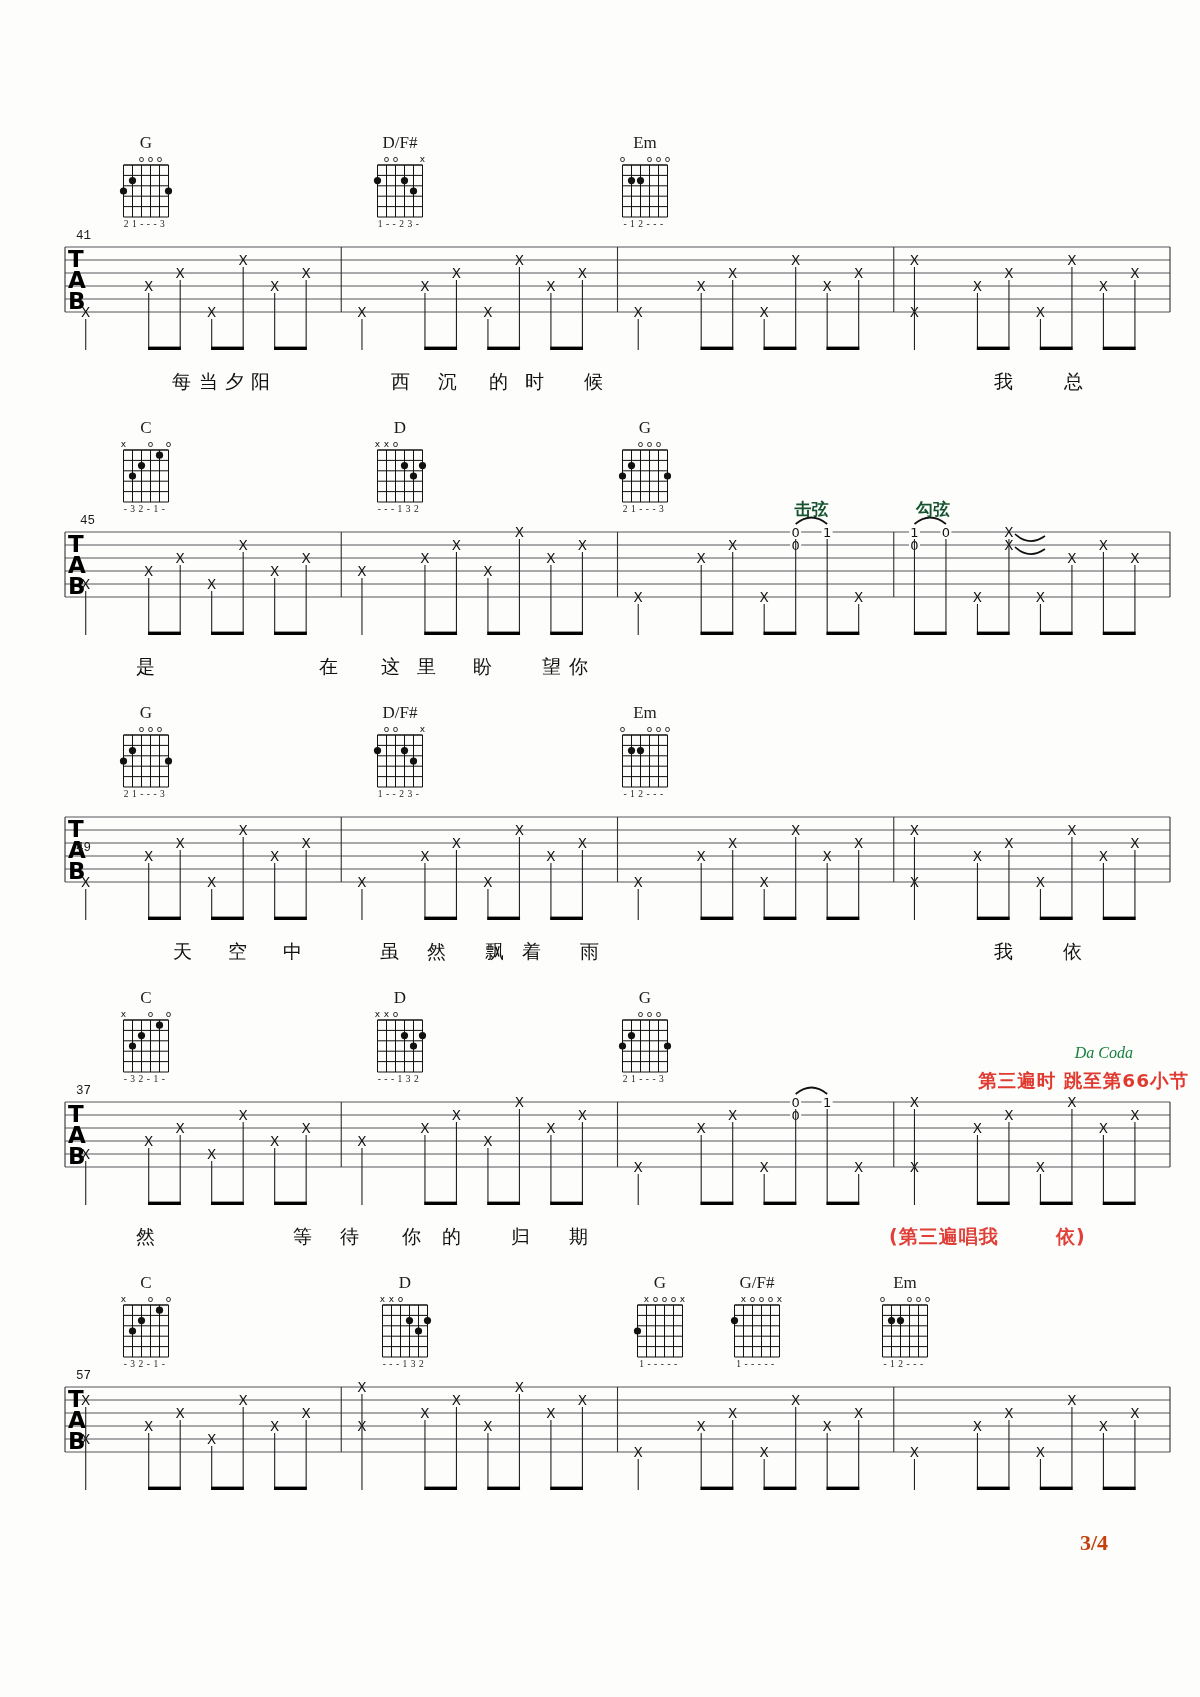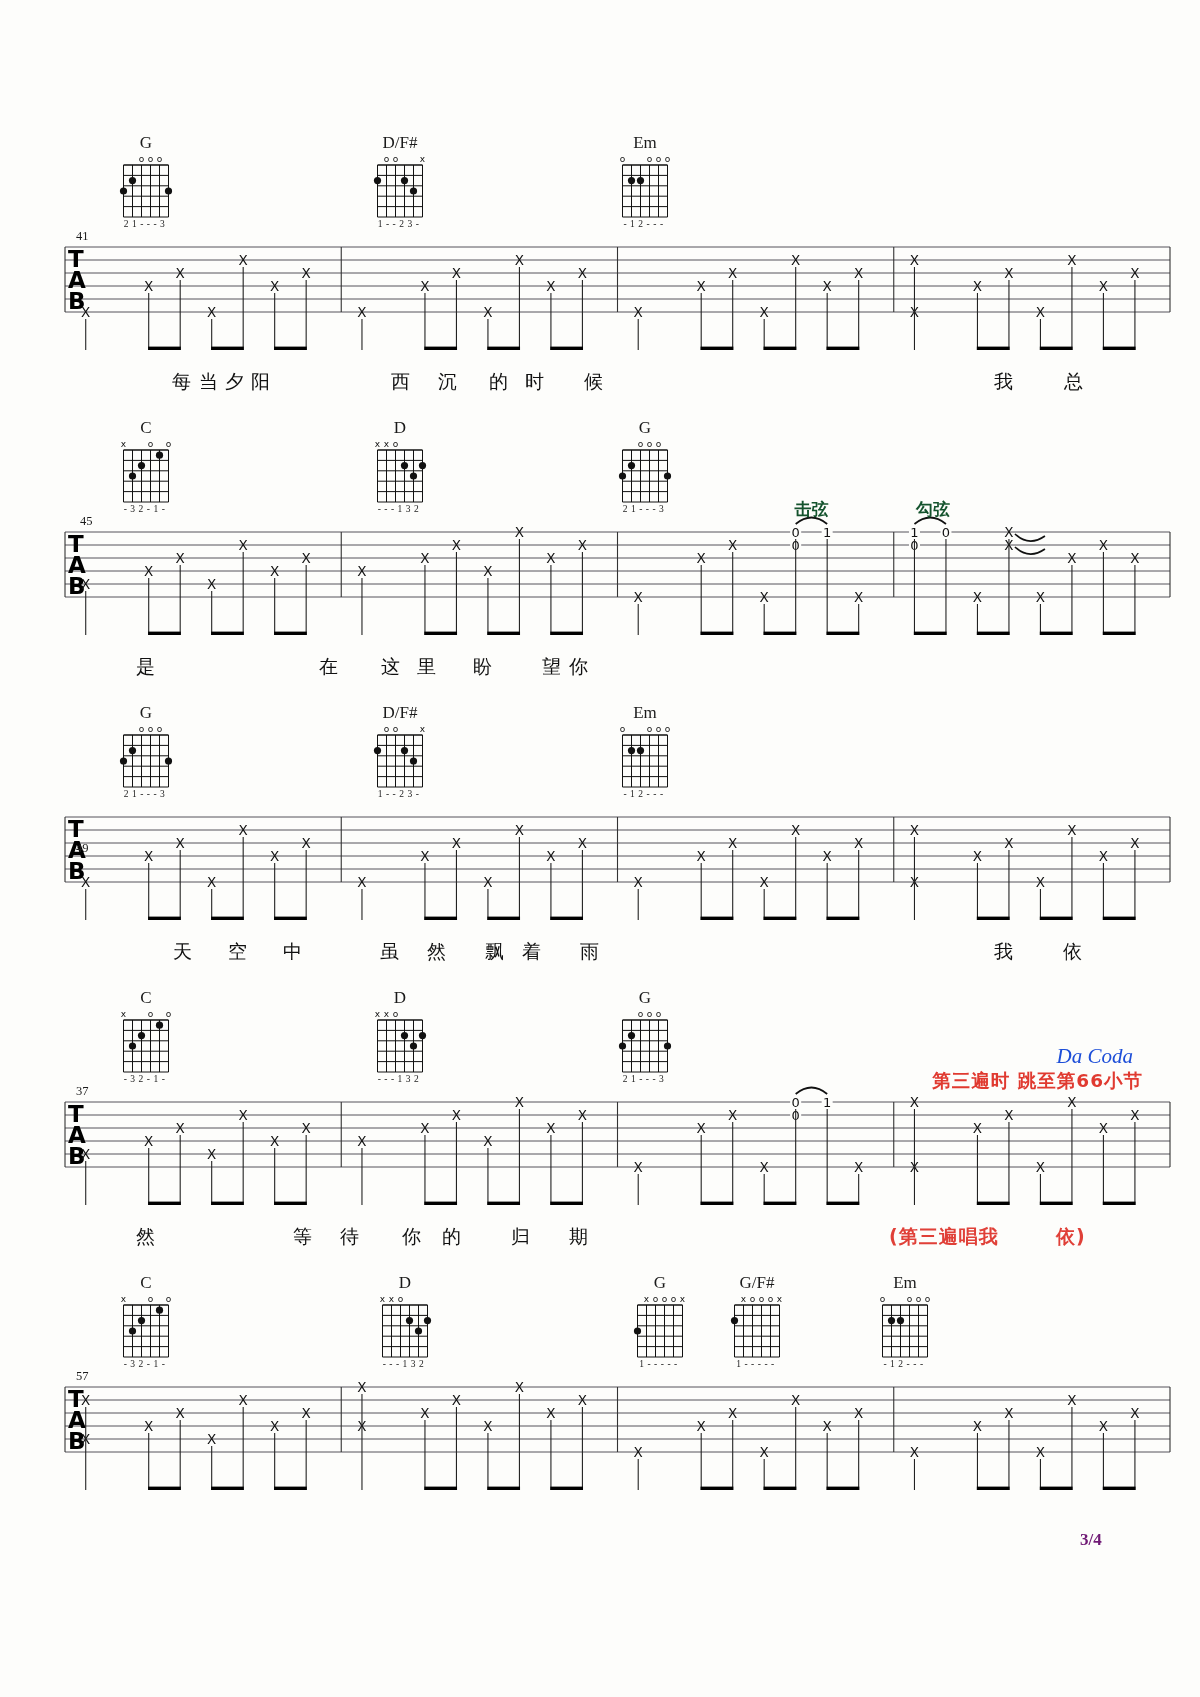--- a/index.html
+++ b/index.html
@@ -7,44 +7,44 @@
     position:relative;width:1200px;height:1697px;margin:0 auto;
     background:#fdfdfb;overflow:hidden;
     font-family:"Liberation Serif", serif;
   }
   .abs{position:absolute;}
   .chord-name{
     font-family:"Liberation Serif", serif;font-size:17px;color:#1a1a1a;
     transform:translateX(-50%);white-space:nowrap;
   }
   .measure-num{
-    font-family:Liberation Serif, serif;font-size:12.5px;color:#1a1a1a;
+    font-family:Liberation Mono, monospace;font-size:12.5px;color:#1a1a1a;
   }
   .lyric-char{
     font-family:"DejaVu Sans", sans-serif;font-size:19px;color:#111;
     white-space:nowrap;letter-spacing:1px;
   }
   .red-lyric{
     font-family:"DejaVu Sans", sans-serif;font-size:19px;font-weight:bold;
     color:#e04038;white-space:nowrap;letter-spacing:1px;
   }
   .tech-label{
     font-family:"DejaVu Sans", sans-serif;font-size:17px;font-weight:bold;
     color:#14532d;transform:translateX(-50%);white-space:nowrap;
   }
   .da-coda{
-    font-family:"Liberation Serif", serif;font-style:italic;font-size:21px;
-    color:#1d4ed8;transform:translateX(-100%);white-space:nowrap;
+    font-family:"Liberation Serif", serif;font-style:italic;font-size:16px;
+    color:#15803d;transform:translateX(-100%);white-space:nowrap;
   }
   .jump-text{
     font-family:"DejaVu Sans", sans-serif;font-size:18.5px;font-weight:bold;
     color:#e03a30;transform:translateX(-100%);white-space:nowrap;letter-spacing:1px;
   }
   .page-num{
-    font-family:"Liberation Serif", serif;font-size:17px;font-weight:bold;color:#701a75;
+    font-family:"Liberation Serif", serif;font-size:22px;font-weight:bold;color:#c2410c;
   }
   svg text{user-select:none;}
 </style>
 </head>
 <body>
 
 <div id="sheet">
   <svg id="score-svg" class="abs" style="left:0;top:0" width="1200" height="1697" viewBox="0 0 1200 1697" xmlns="http://www.w3.org/2000/svg">
       <g>
         <line x1="65" y1="247" x2="1170" y2="247" stroke="#55525a" stroke-width="1"></line>
@@ -891,21 +891,21 @@
       <div class="abs lyric-char" style="left: 485px; top: 939px;">飘</div>
       <div class="abs lyric-char" style="left: 522px; top: 939px;">着</div>
       <div class="abs lyric-char" style="left: 580px; top: 939px;">雨</div>
       <div class="abs lyric-char" style="left: 994px; top: 939px;">我</div>
       <div class="abs lyric-char" style="left: 1063px; top: 939px;">依</div>
       <div class="abs chord-name" style="left: 146px; top: 988px;">C</div>
       <div class="abs chord-name" style="left: 400px; top: 988px;">D</div>
       <div class="abs chord-name" style="left: 645px; top: 988px;">G</div>
       <div class="abs measure-num" style="left: 76px; top: 1084px;">37</div>
       <div class="abs da-coda" style="left: 1133px; top: 1044px;">Da Coda</div>
-      <div class="abs jump-text" style="left: 1143px; top: 1068px;">第三遍时 跳至第66小节</div>
+      <div class="abs jump-text" style="left: 1189px; top: 1068px;">第三遍时 跳至第66小节</div>
       <div class="abs lyric-char" style="left: 136px; top: 1224px;">然</div>
       <div class="abs lyric-char" style="left: 293px; top: 1224px;">等</div>
       <div class="abs lyric-char" style="left: 340px; top: 1224px;">待</div>
       <div class="abs lyric-char" style="left: 402px; top: 1224px;">你</div>
       <div class="abs lyric-char" style="left: 442px; top: 1224px;">的</div>
       <div class="abs lyric-char" style="left: 511px; top: 1224px;">归</div>
       <div class="abs lyric-char" style="left: 569px; top: 1224px;">期</div>
       <div class="abs red-lyric" style="left: 889px; top: 1224px;">(第三遍唱我</div>
       <div class="abs red-lyric" style="left: 1056px; top: 1224px;">依)</div>
       <div class="abs chord-name" style="left: 146px; top: 1273px;">C</div>

